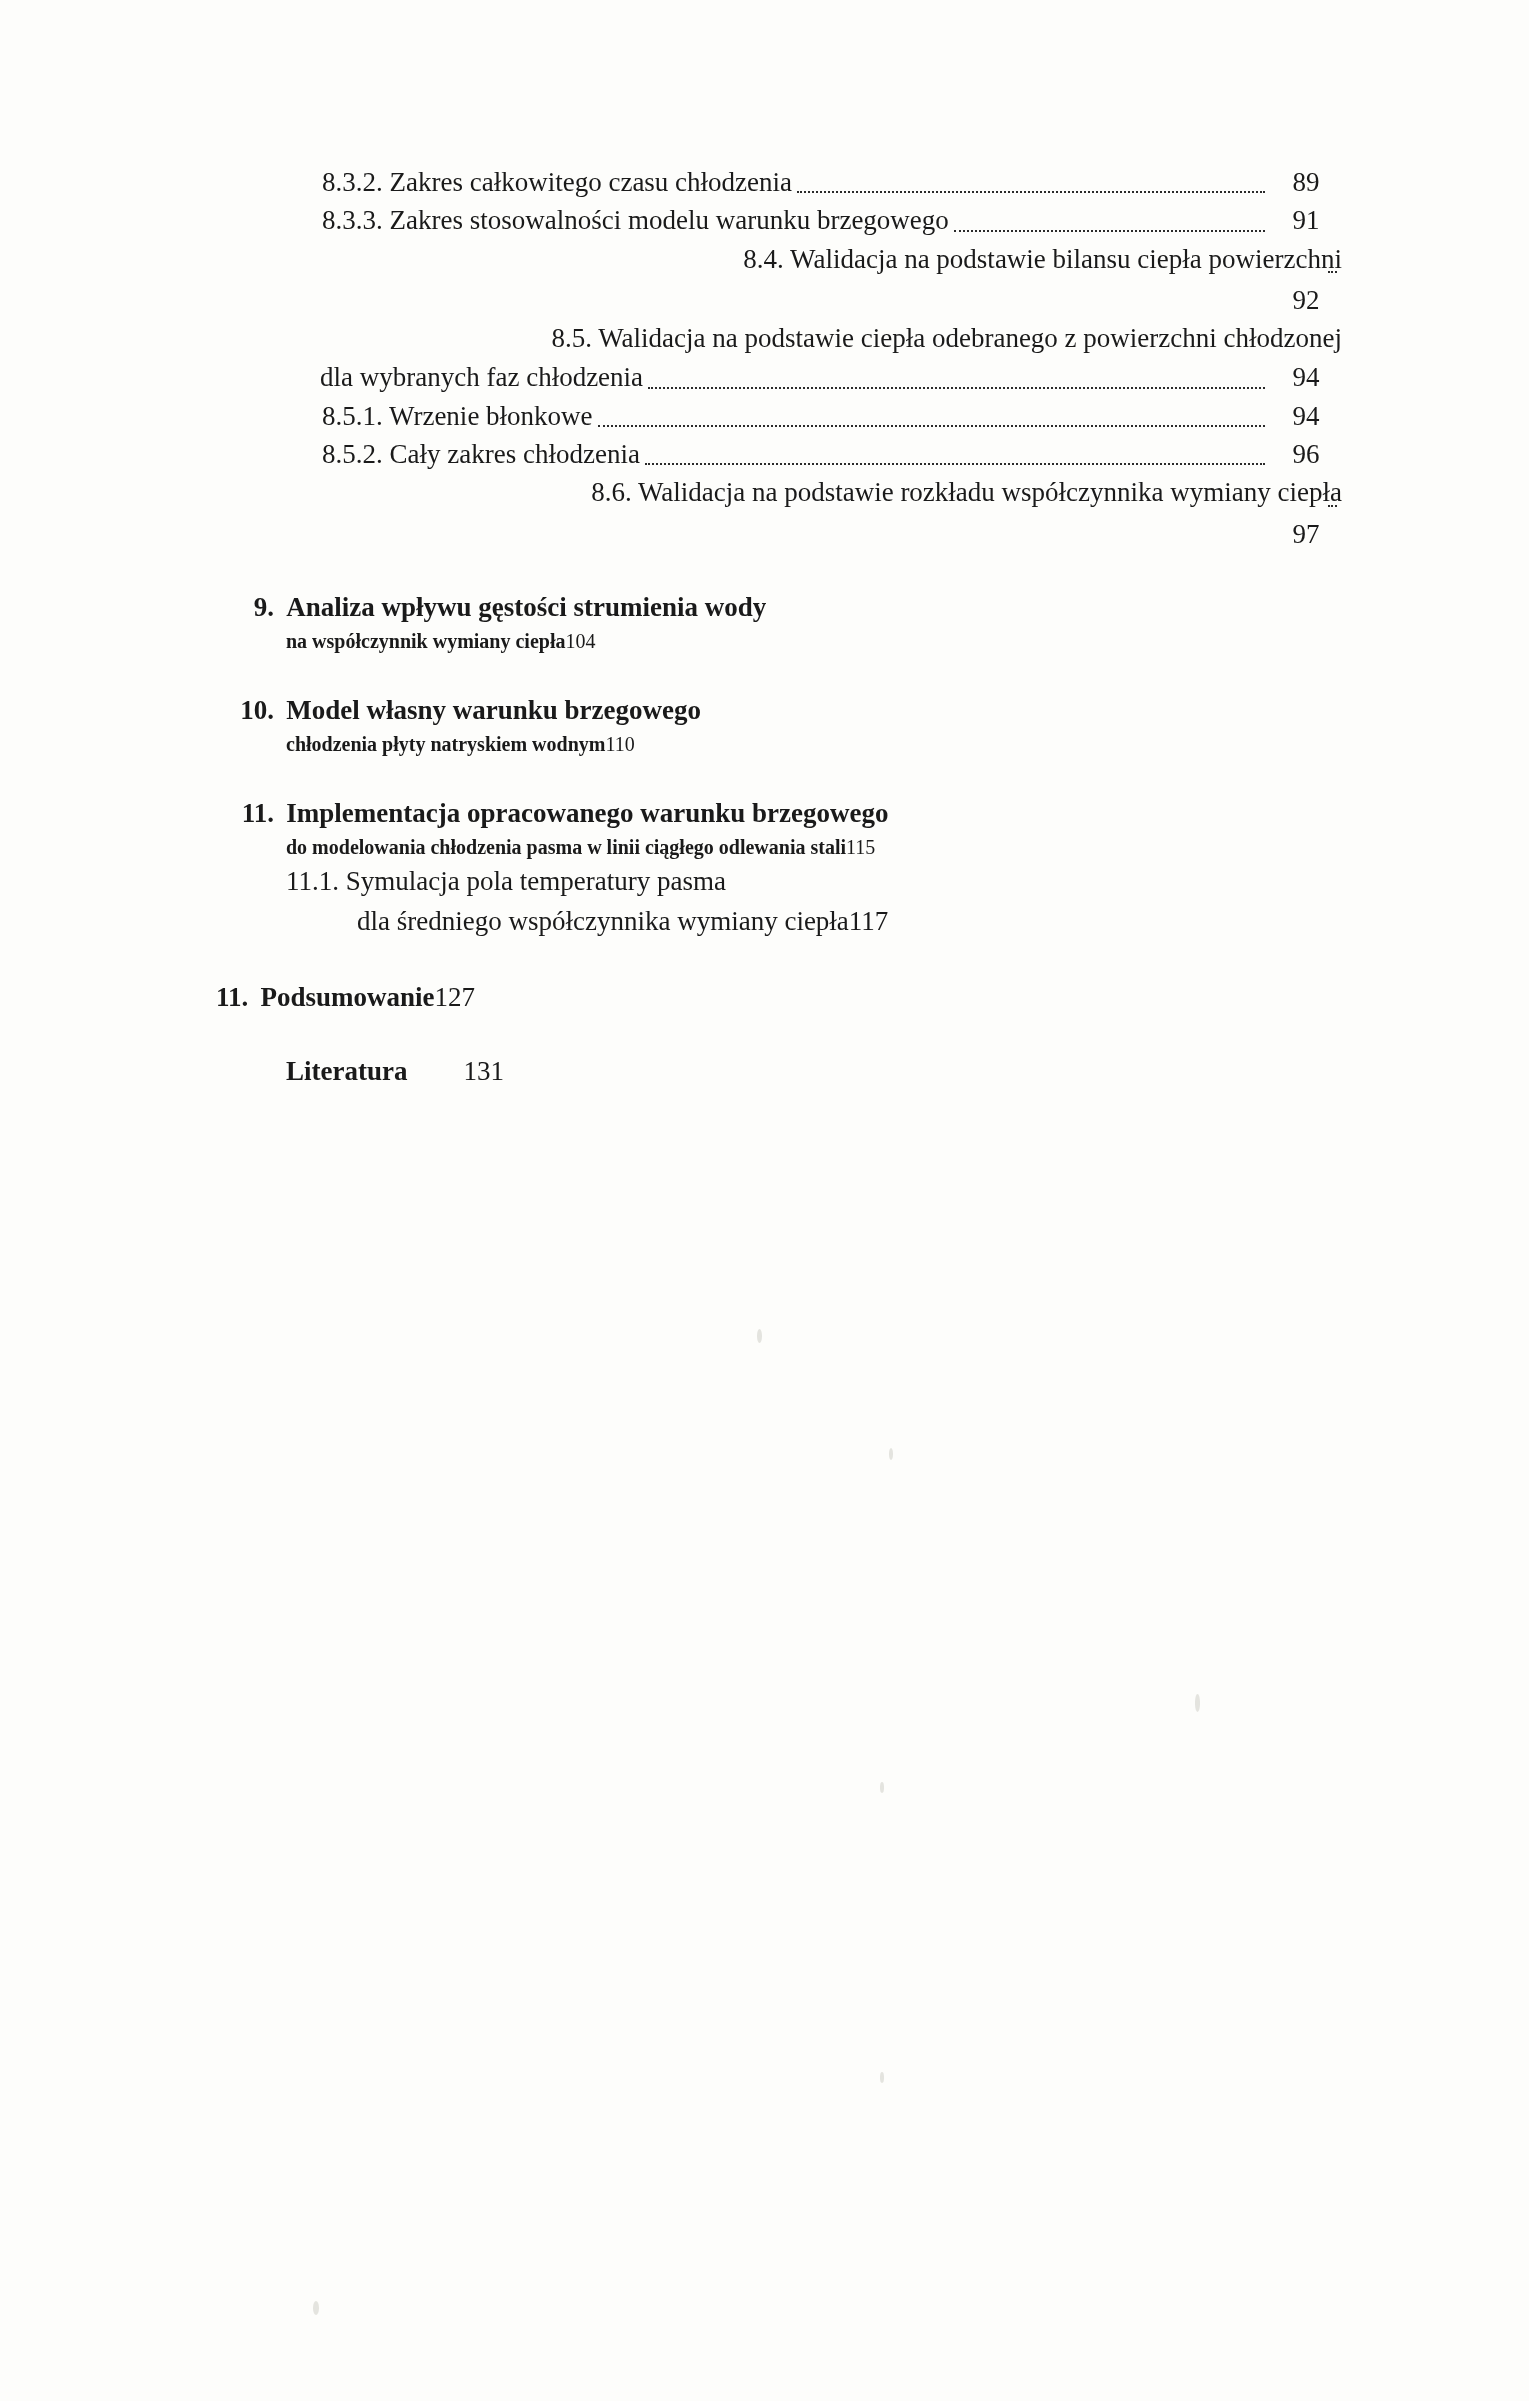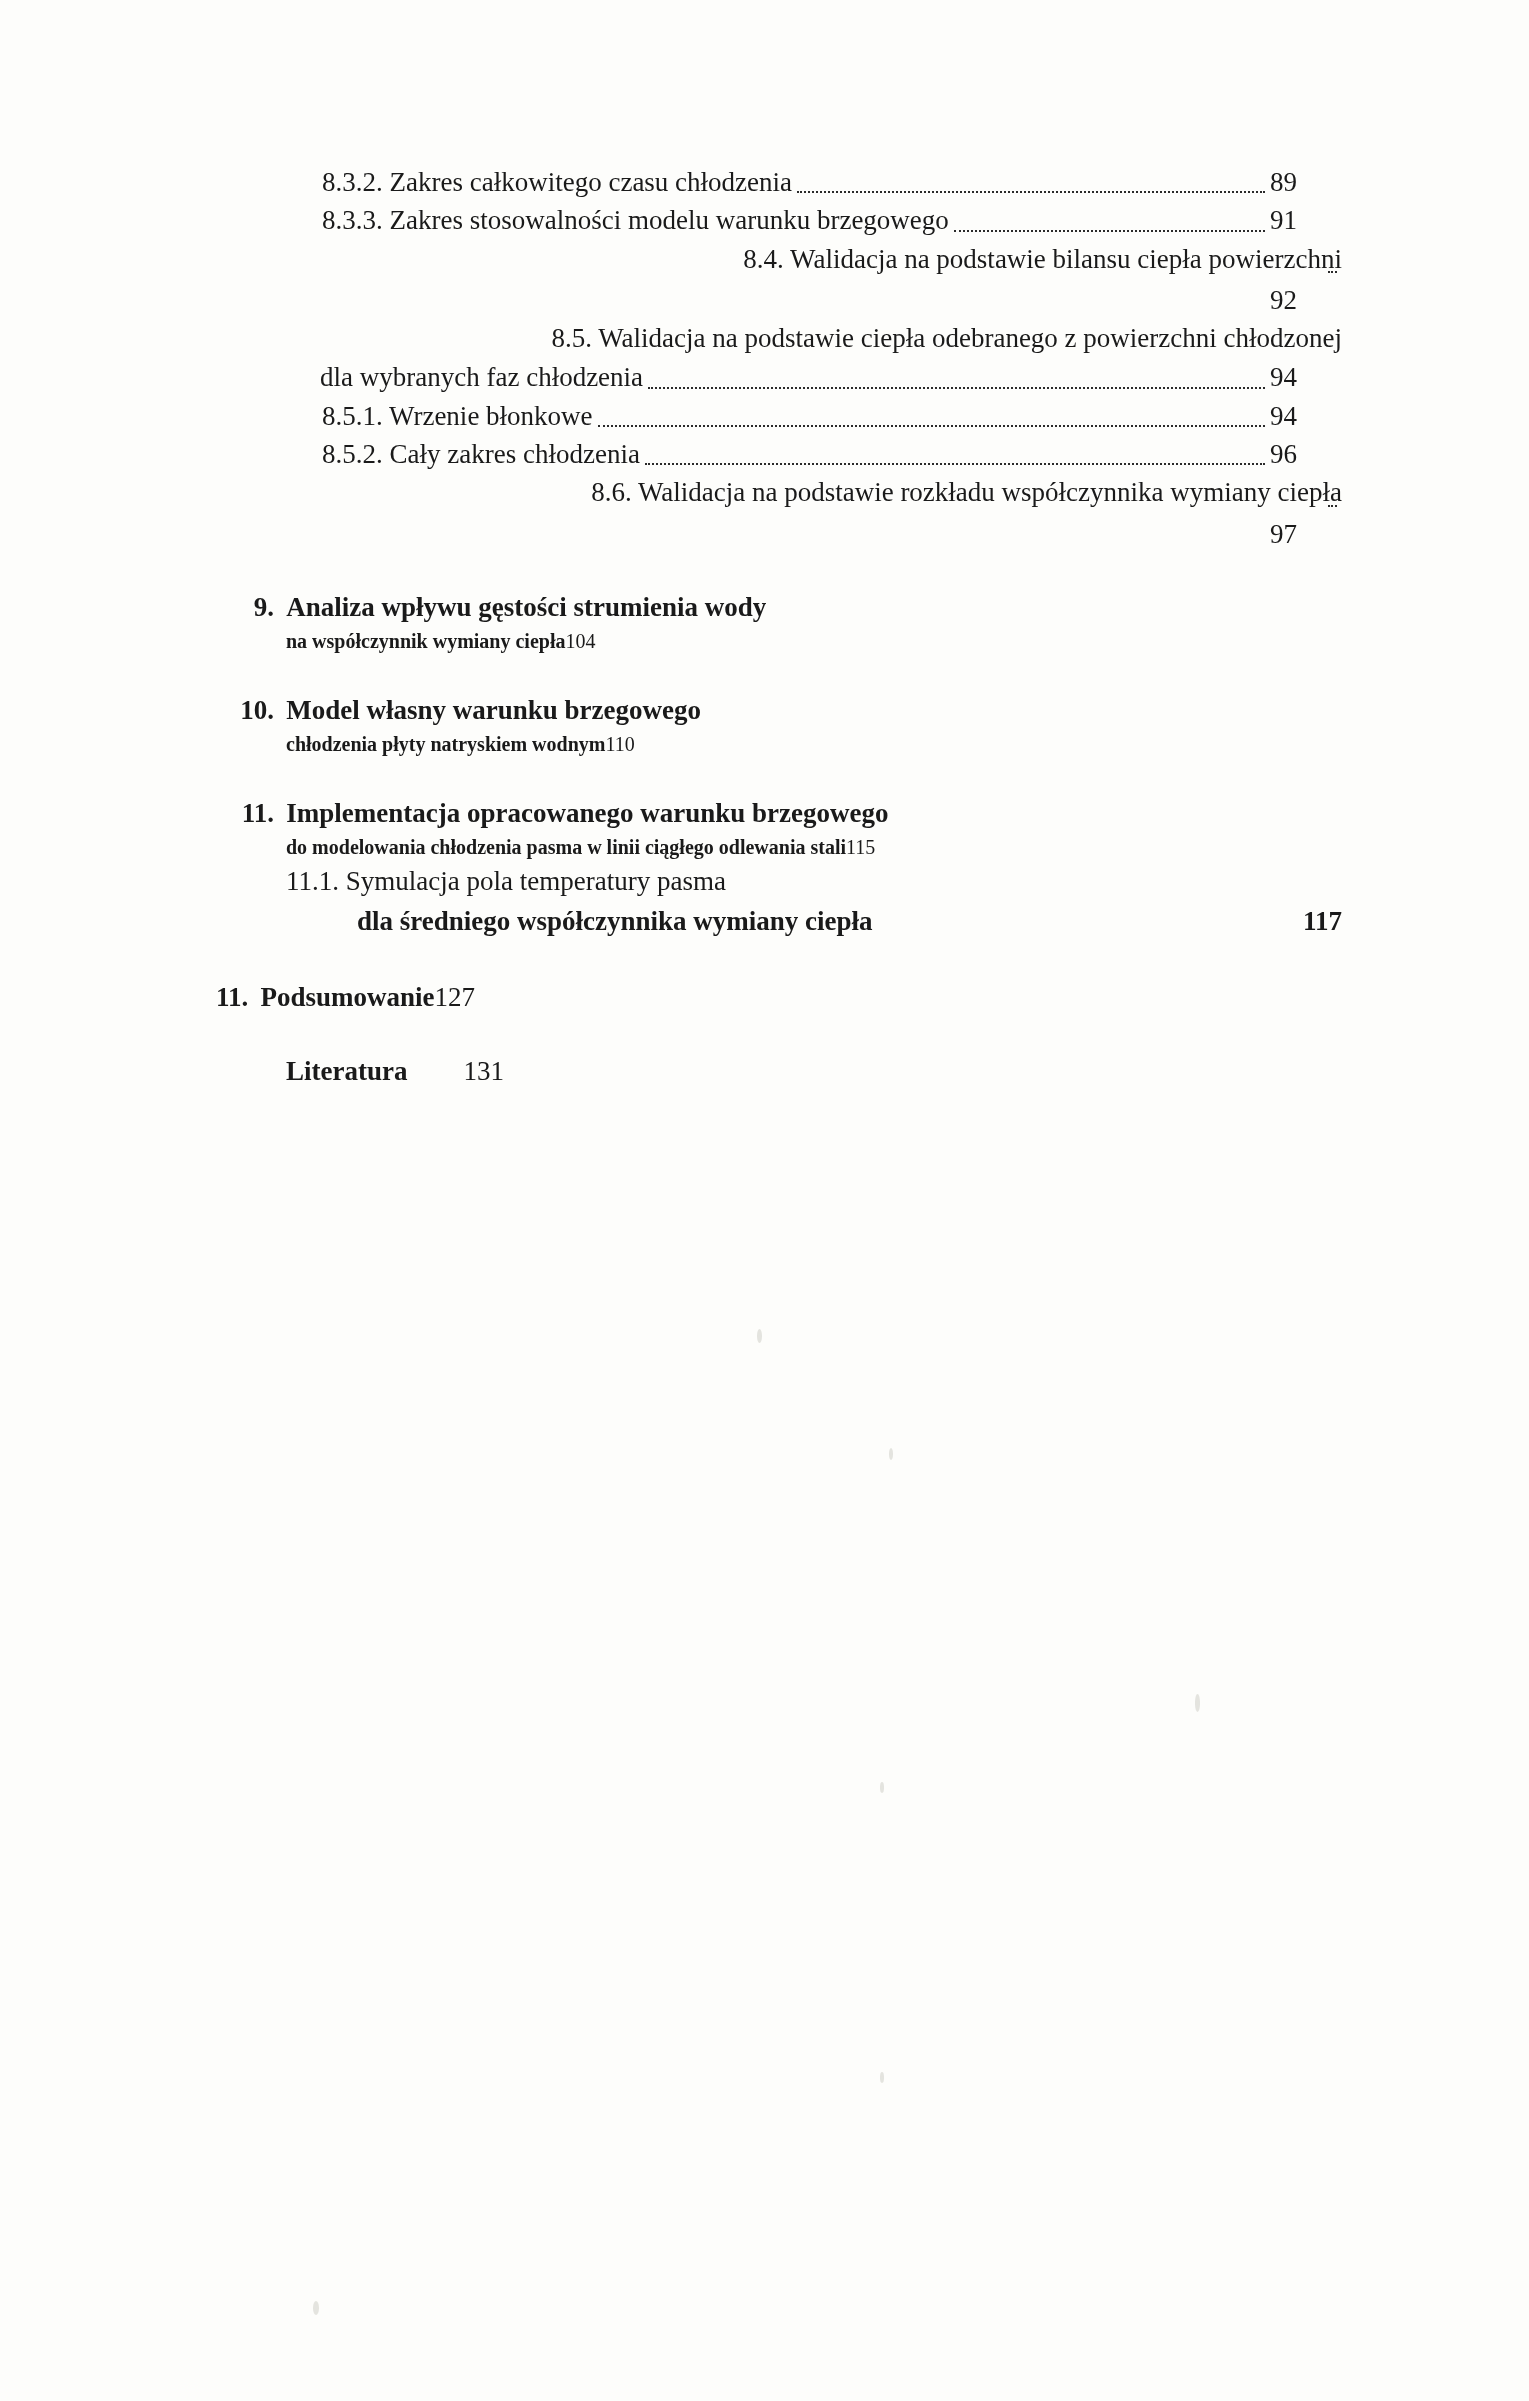--- a/index.html
+++ b/index.html
@@ -44,21 +44,21 @@
     flex: 1 1 auto;
     min-width: 8.8px;
     border-bottom: 2.6px dotted #2a2a2a;
     transform: translateY(-8px);
     margin: 0 5.3px 0 5.3px;
     height: 0.9px;
   }
   .entry .page-no {
     flex: 0 0 auto;
     width: 72px;
-    text-align: left;
+    text-align: center;
     white-space: pre;
   }
   .entry.no-leader .leader {
     border-bottom: none;
   }
 
   
   .lvl-sub2 { padding-left: 106px; }   
   .lvl-sub1 { padding-left: 48px; flex-direction: column; }    
   .lvl-sub3 { padding-left: 106px; }   
@@ -104,22 +104,21 @@
     line-height: 1.45;
     padding-left: 70px;
     font-weight: normal;
   }
   .sub-plain2 {
     display: flex;
     align-items: flex-end;
     font-size: 27px;
     line-height: 1.45;
     padding-left: 141px;
-    font-weight: bold;
-    justify-content: space-between;
+    font-weight: normal;
   }
   .lit {
     display: flex;
     align-items: flex-end;
     font-size: 27px;
     font-weight: bold;
     line-height: 1.45;
     margin-top: 35px;
     padding-left: 70px;
     gap: 28px;

